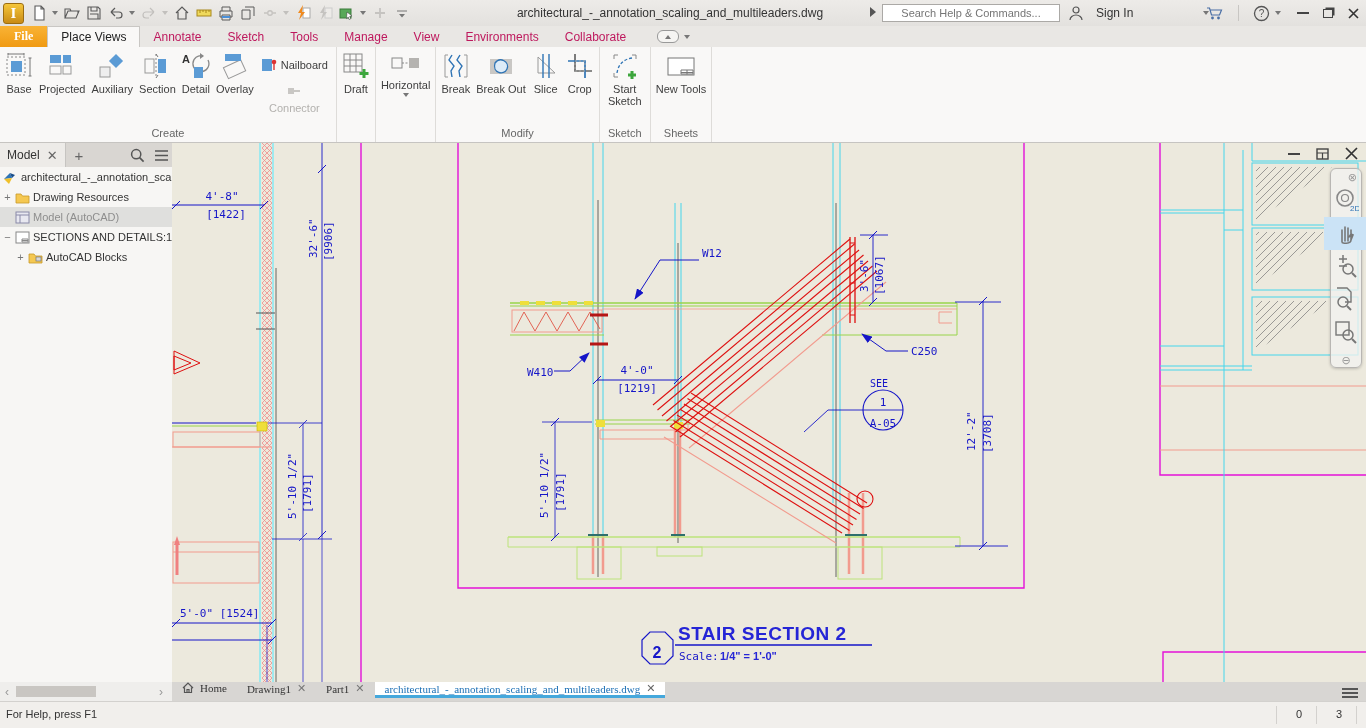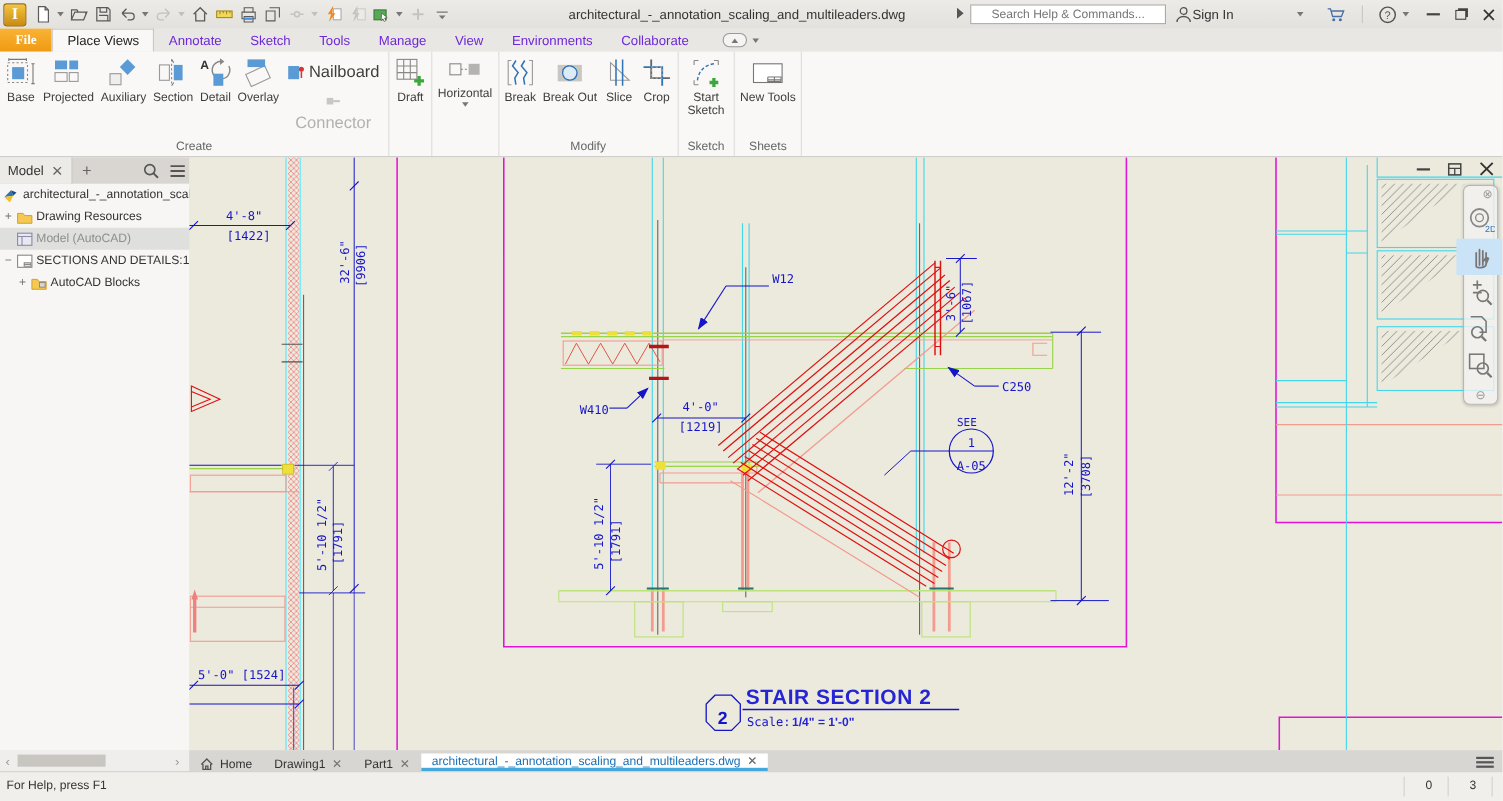--- a/index.html
+++ b/index.html
@@ -14,44 +14,44 @@
     color:#fff; font:bold 15px "Liberation Serif",serif; display:flex; align-items:center; justify-content:center; }
   .qat { display:flex; align-items:center; gap:1px; }
   .qbtn { width:21px; height:20px; display:flex; align-items:center; justify-content:center; }
   .caret { width:0; height:0; border-left:3px solid transparent; border-right:3px solid transparent; border-top:4px solid #777; margin:0 2px; }
   .caret.dis { border-top-color:#C2C0BD; }
   .doc-title { position:absolute; left:470px; top:0; width:400px; height:26px; display:flex; align-items:center; justify-content:center;
     font-size:12px; color:#333; }
   .title-arrow { position:absolute; left:870px; top:7px; width:0; height:0; border-top:5px solid transparent; border-bottom:5px solid transparent; border-left:6px solid #555; }
   .searchbox { position:absolute; left:882px; top:4px; width:178px; height:18px; background:#fff; border:1px solid #ABA9A6;
     font-size:11px; color:#444; padding:0 5px;text-align:center; }
-  .signin { position:absolute; left:1068px; top:0; height:26px; display:flex; align-items:center; gap:0; font-size:12px; color:#333; }
+  .signin { position:absolute; left:1068px; top:0; height:26px; display:flex; align-items:center; gap:12px; font-size:12px; color:#333; }
   .tb-right { position:absolute; right:6px; top:0; height:26px; display:flex; align-items:center; gap:14px; }
   .win-min { width:12px; height:2px; background:#444; }
   .win-restore { width:10px; height:9px; border:1.5px solid #444; box-shadow:2px -2px 0 -0.5px #444; }
   .vdiv { width:1px; height:16px; background:#C8C6C3; }
 
   
   .tabrow { position:absolute; left:0; top:26px; width:1366px; height:21px; background:#E9E7E4; display:flex; align-items:stretch; }
-  .rtab { padding:0 13px; font-size:12px; color:#6d28d9; display:flex; align-items:center; }
+  .rtab { padding:0 13px; font-size:12px; color:#be185d; display:flex; align-items:center; }
   .rtab.file { background:linear-gradient(#F9B335,#F09A12); color:#fff; font-weight:bold; padding:0 14px;font-family:Liberation Serif, serif; }
   .rtab.active { background:#F9F8F7; border:1px solid #C9C7C4; border-bottom:none; color:#222; }
   .rib-collapse { margin-left:18px; display:flex; align-items:center; gap:3px; }
   .pill { width:22px; height:13px; border:1px solid #999; border-radius:6px; display:flex; align-items:center; justify-content:center; background:#F5F4F2; }
   .pill i { width:0; height:0; border-left:3px solid transparent; border-right:3px solid transparent; border-bottom:4px solid #777; }
 
   
   .ribbon { position:absolute; left:0; top:47px; width:1366px; height:96px; background:#F9F8F7; border-bottom:1px solid #C6C4C1; display:flex; }
   .rgroup { display:flex; flex-direction:column; border-right:1px solid #DEDCD9; padding:0 2px; }
   .rgroup-items { height:80px; display:flex; align-items:flex-start; padding-top:3px; }
   .rgroup-label { height:15px; text-align:center; font-size:11px; color:#666; }
   .rbtn { display:flex; flex-direction:column; align-items:center; font-size:11px; color:#3E3E3E; padding:2px 3px; text-align:center; line-height:12px; }
   .rbtn svg { margin-bottom:3px; }
   .rstack { display:flex; flex-direction:column; gap:9px; padding:7px 6px 0 4px; }
-  .sbtn { display:flex; align-items:center; gap:4px; font-size:15px; color:#3E3E3E; }
+  .sbtn { display:flex; align-items:center; gap:4px; font-size:11px; color:#3E3E3E; }
   .sbtn.dis { color:#B3B1AE;flex-direction:column; }
   .hcaret { width:0; height:0; border-left:3.5px solid transparent; border-right:3.5px solid transparent; border-top:4px solid #777; margin-top:2px; }
 
   
   .panel { position:absolute; left:0; top:143px; width:176px; height:539px; background:#F7F6F4; border-right:1px solid #C6C4C1; }
   .panel-head { height:24px; background:#D9D6D2; display:flex; align-items:center; }
   .ptab { height:24px; background:#EDEBE8; border-right:1px solid #C6C4C1; display:flex; align-items:center; gap:7px; padding:0 7px; font-size:12px; color:#333; }
   .px { font-size:13px; color:#666; }
   .pplus { font-size:15px; color:#666; margin-left:9px; }
   .phead-right { margin-left:auto; display:flex; gap:9px; padding-right:6px; }
@@ -66,21 +66,21 @@
   .cad-text-s { font-family:"DejaVu Sans Mono",monospace; font-size:10px; fill:#1515C8; }
   .win-ctrls { position:absolute; top:4px; right:8px; display:flex; gap:16px; align-items:center; z-index:5; }
   .navbar { position:absolute; left:1158px; top:25px; width:32px; height:200px; background:rgba(242,242,240,.78);
     border:1px solid #B8B6B3; border-radius:6px; box-shadow:0 1px 3px rgba(0,0,0,.2); z-index:4;
     display:flex; flex-direction:column; align-items:center; padding-top:2px; }
   .nav-item { width:45px; height:34px; display:flex; align-items:center; justify-content:center; }
   .nav-item.hl { background:#CBE3F6; }
   .nav-sm { font-size:11px; color:#999; height:13px; line-height:13px; }
 
   
-  .dtabbar { position:absolute; left:172px; top:682px; width:1194px; height:19px; background:#D8D6D3; display:flex; align-items:flex-end; }
+  .dtabbar { position:absolute; left:172px; top:682px; width:1194px; height:19px; background:#D8D6D3; display:flex; align-items:flex-start;font-family:Liberation Serif, serif; }
   .dtab { display:flex; align-items:center; gap:6px; padding:0 10px; font-size:11px; color:#333; }
   .dtab .x { color:#777; font-size:11px; }
   .dtab.active { background:#FFFFFF; color:#1B6FB5; border-bottom:3px solid #45A8DC; }
   .dtab.active .x { color:#666; }
   .burger { position:absolute; right:8px; top:4px; width:16px; }
   .burger div { height:2px; background:#555; margin:2px 0; }
 
   
   .pscroll { position:absolute; left:0; top:682px; width:172px; height:19px; background:#EFEEEC; display:flex; align-items:center; }
   .parrow { color:#999; font-size:12px; width:14px; text-align:center; }

